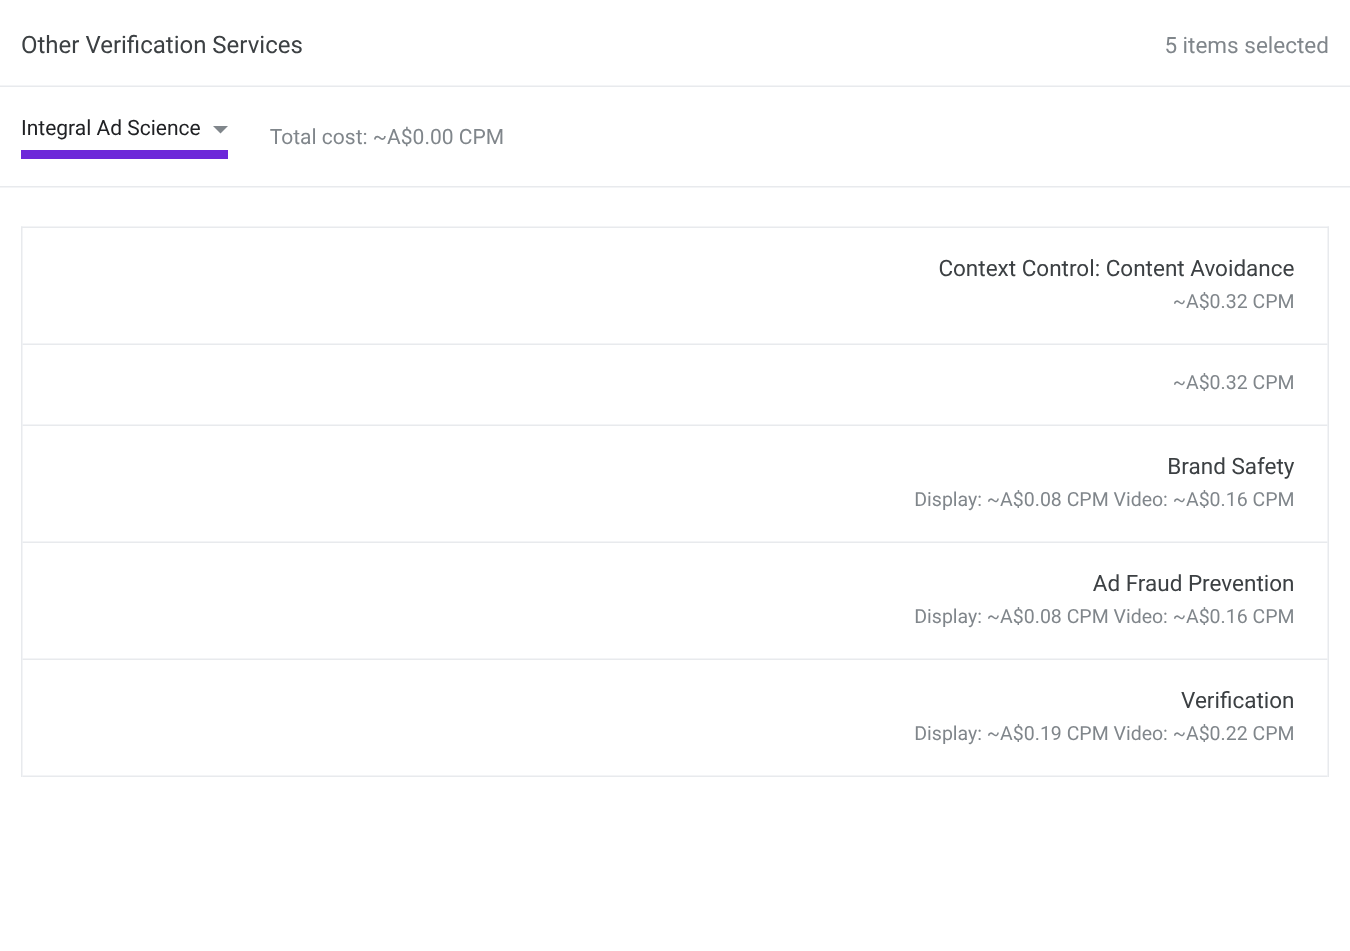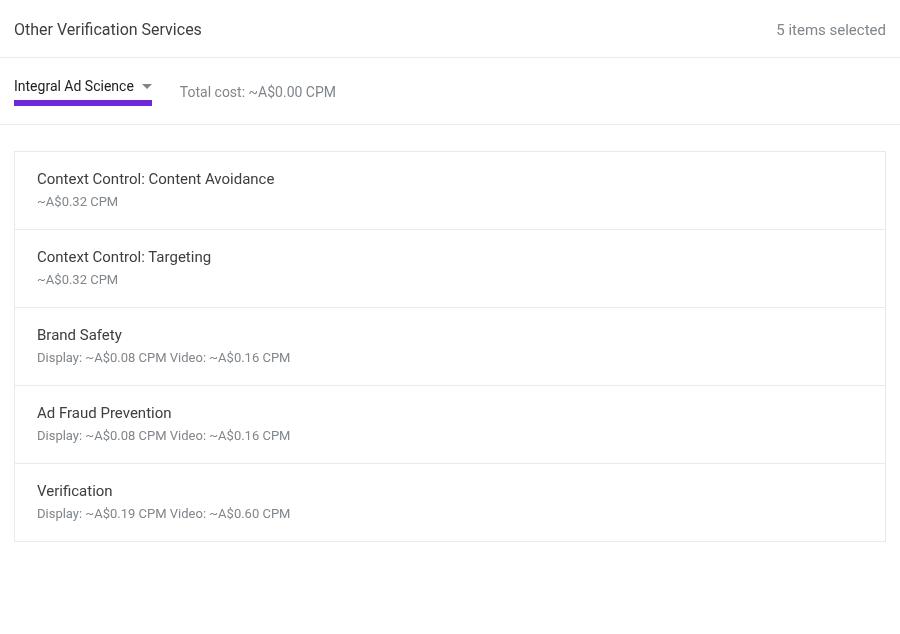--- a/index.html
+++ b/index.html
@@ -53,20 +53,21 @@
       border-left: 5px solid transparent;
       border-right: 5px solid transparent;
       border-top: 5px solid #80868b;
     }
     .total-cost {
       font-size: 14px;
       color: #80868b;
     }
     .list-container {
       padding: 26px 14px 0 14px;
+      text-align: right;
     }
     .list {
       border: 1px solid #e8eaed;
       border-bottom: none;
     }
     .list-item {
       padding: 18px 22px 20px 22px;
       border-bottom: 1px solid #e8eaed;
       cursor: pointer;
     }
@@ -97,29 +98,28 @@
   <div class="total-cost">Total cost: ~A$0.00 CPM</div>
 </div>
 
 <div class="list-container">
   <div class="list">
     <div class="list-item">
       <div class="item-title">Context Control: Content Avoidance</div>
       <div class="item-sub">~A$0.32 CPM</div>
     </div>
     <div class="list-item">
-      <div class="item-title">Context Control: Targeting</div>
       <div class="item-sub">~A$0.32 CPM</div>
     </div>
     <div class="list-item">
       <div class="item-title">Brand Safety</div>
       <div class="item-sub">Display: ~A$0.08 CPM Video: ~A$0.16 CPM</div>
     </div>
     <div class="list-item">
       <div class="item-title">Ad Fraud Prevention</div>
       <div class="item-sub">Display: ~A$0.08 CPM Video: ~A$0.16 CPM</div>
     </div>
     <div class="list-item">
       <div class="item-title">Verification</div>
-      <div class="item-sub">Display: ~A$0.19 CPM Video: ~A$0.60 CPM</div>
+      <div class="item-sub">Display: ~A$0.19 CPM Video: ~A$0.22 CPM</div>
     </div>
   </div>
 </div>
 
 </body></html>

